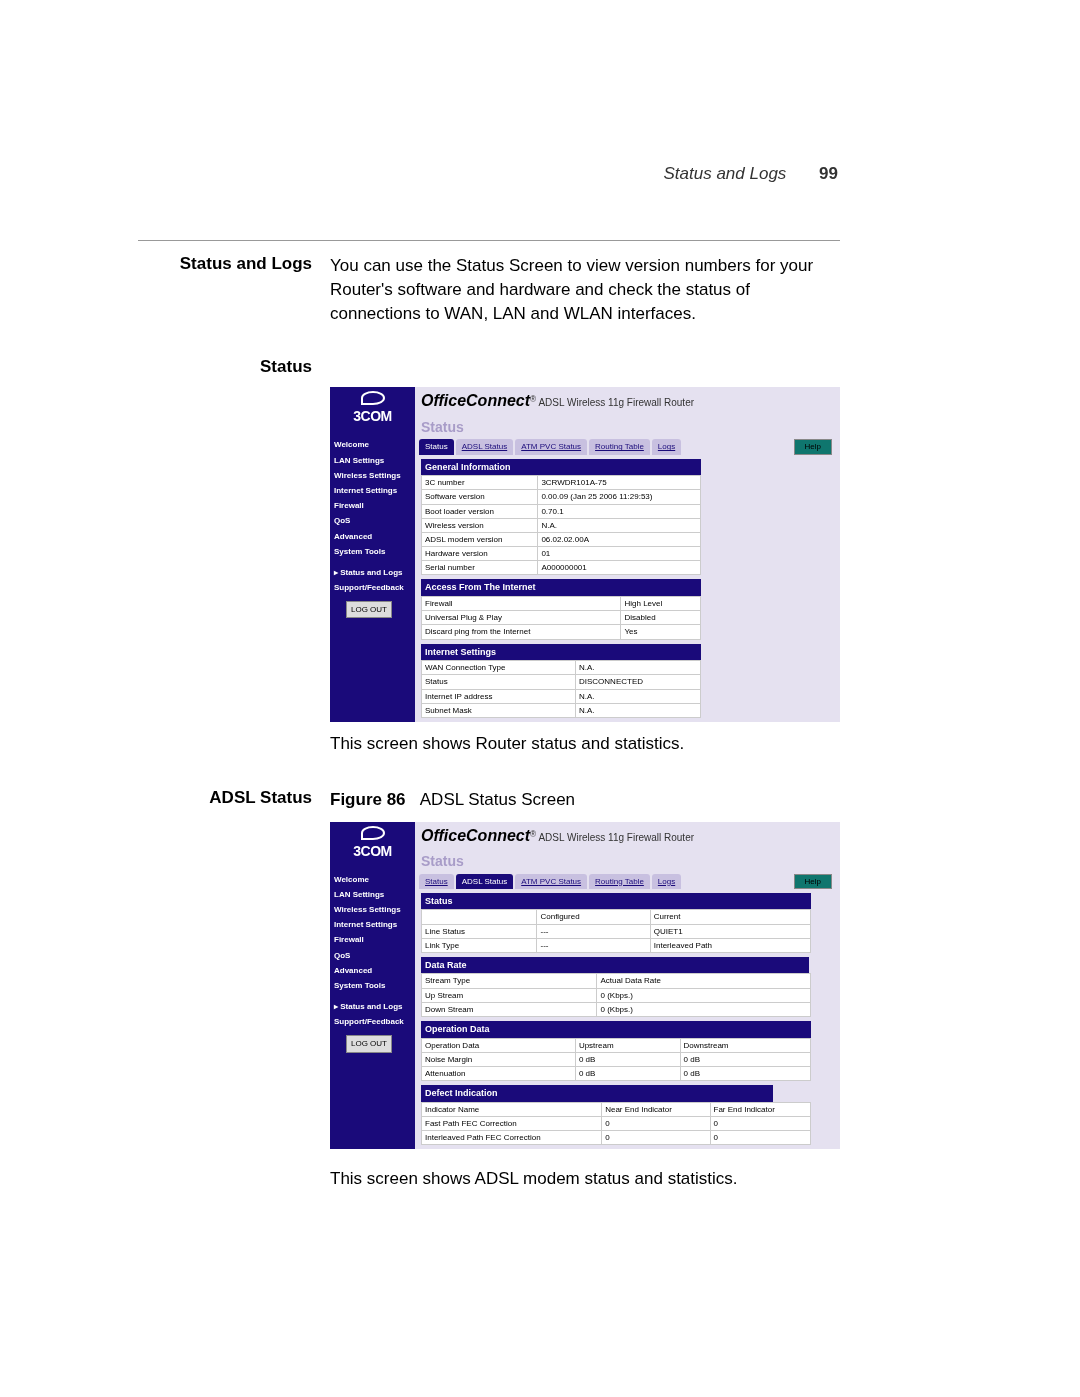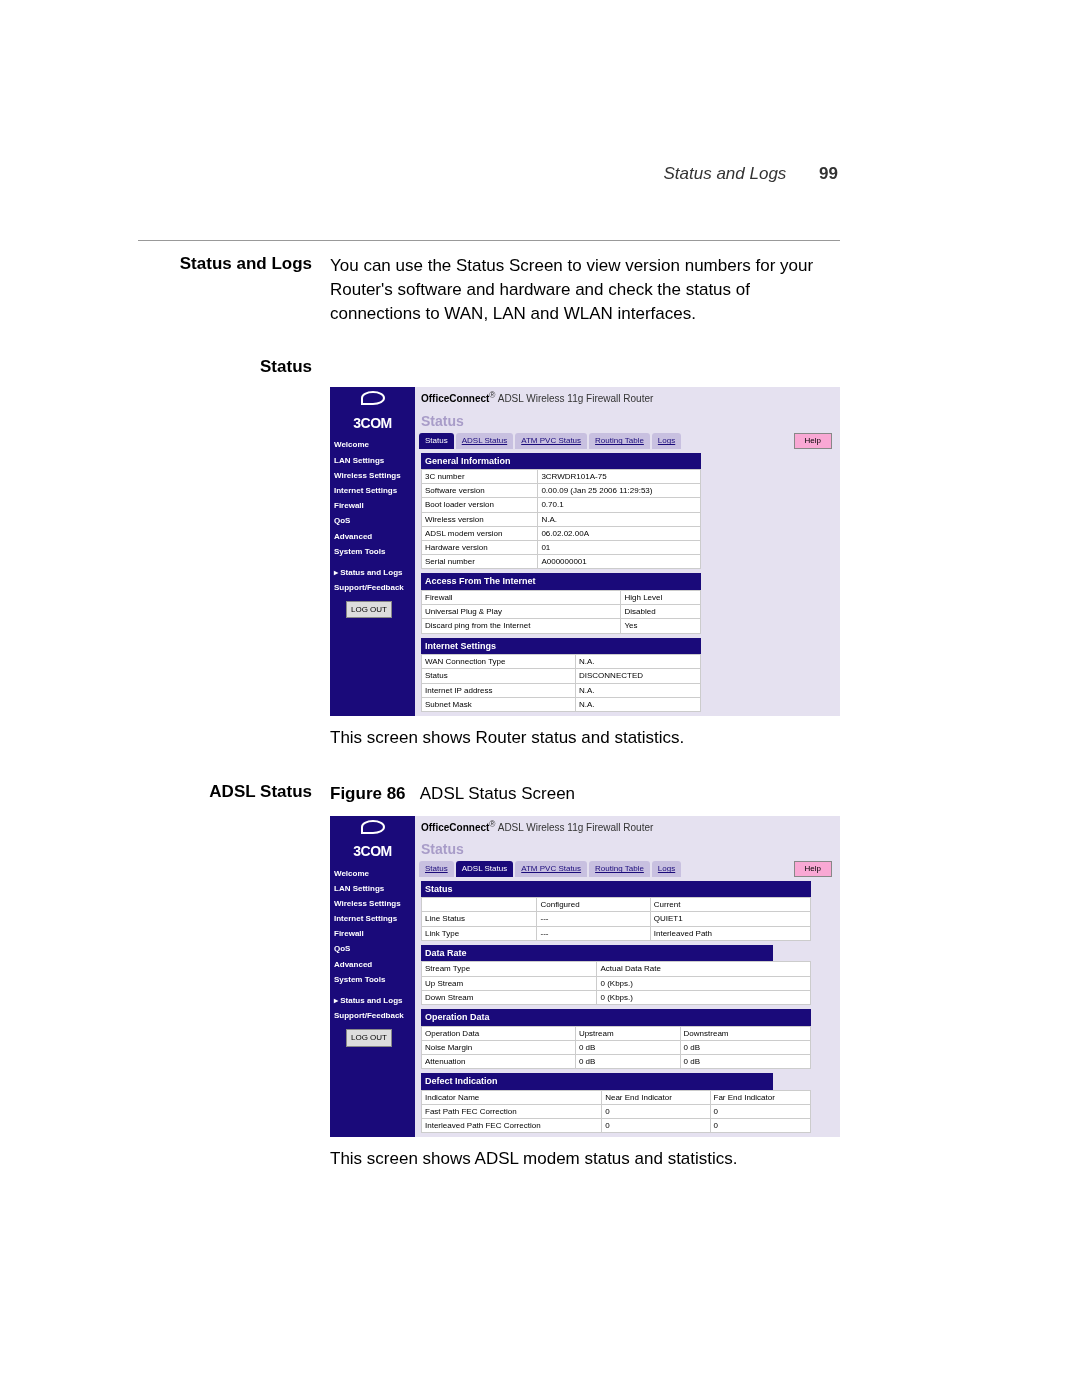--- a/index.html
+++ b/index.html
@@ -56,21 +56,21 @@
     width: 85px;
     background: #1a0a7a;
     color: #fff;
     padding: 4px 0;
   }
   .logo3com {
     height: 46px;
     display: flex;
     flex-direction: column;
     align-items: center;
-    justify-content: space-between;
+    justify-content: flex-start;
     padding-bottom: 4px;
   }
   .logo3com-swirl {
     width: 24px; height: 14px;
     border: 2px solid #fff;
     border-radius: 50% 50% 50% 0;
     margin-bottom: 2px;
   }
   .logo3com-text { font-size: 14px; font-weight: bold; letter-spacing: -0.5px; }
   .sidebar-item {
@@ -91,39 +91,39 @@
     border: 1px solid #888;
   }
 
   .mainpane { flex: 1; background: #e5e1f0; }
   .brandline {
     background: #e5e1f0;
     padding: 3px 6px;
     font-size: 10px;
     color: #333;
   }
-  .brandline b { color: #000; font-size: 10px; }
+  .brandline b { color: #000; font-size: 16px; font-style: italic; }
   .pane-title {
     font-size: 14px;
     font-weight: bold;
     color: #a89cc8;
     padding: 2px 6px;
   }
   .tabs { display: flex; padding-left: 4px; gap: 2px; font-size: 8px; }
   .tab {
     background: #c8c0e0;
     color: #1a0a7a;
     padding: 2px 6px;
     border-radius: 3px 3px 0 0;
     text-decoration: underline;
     cursor: pointer;
   }
   .tab.active { background: #1a0a7a; color: #fff; text-decoration: none; }
   .help-btn {
-    background: #f9a8d4;
+    background: #0f766e;
     border: 1px solid #888;
     font-size: 8px;
     padding: 1px 10px;
     cursor: pointer;
     margin-left: auto;
     margin-right: 8px;
     display: inline-block;
   }
   .tabsrow { display: flex; align-items: center; }
   .section-hdr {
@@ -364,21 +364,21 @@
               <tr>
                     <td>Link Type</td>
                     <td>---</td>
                     <td>Interleaved Path</td>
                   </tr>
             </tbody>
               </table>
           </div>
 
           <div class="section-block">
-            <div class="section-hdr" style="width:352px">Data Rate</div>
+            <div class="section-hdr" style="width:388px">Data Rate</div>
             <table class="data wide">
               <tbody>
                   <tr>
                     <td>Stream Type</td>
                     <td colspan="2">Actual Data Rate</td>
                   </tr>
               <tr>
                     <td>Up Stream</td>
                     <td colspan="2">0 (Kbps.)</td>
                   </tr>
@@ -431,17 +431,17 @@
                     <td>Interleaved Path FEC Correction</td>
                     <td>0</td>
                     <td>0</td>
                   </tr>
             </tbody>
               </table>
           </div>
         </div>
       </div>
 
-      <div style="margin-top:10px">This screen shows ADSL modem status and statistics.</div>
+      <div style="margin-top:18px">This screen shows ADSL modem status and statistics.</div>
     </div>
   </div>
 
 </div>
 
 </body></html>

